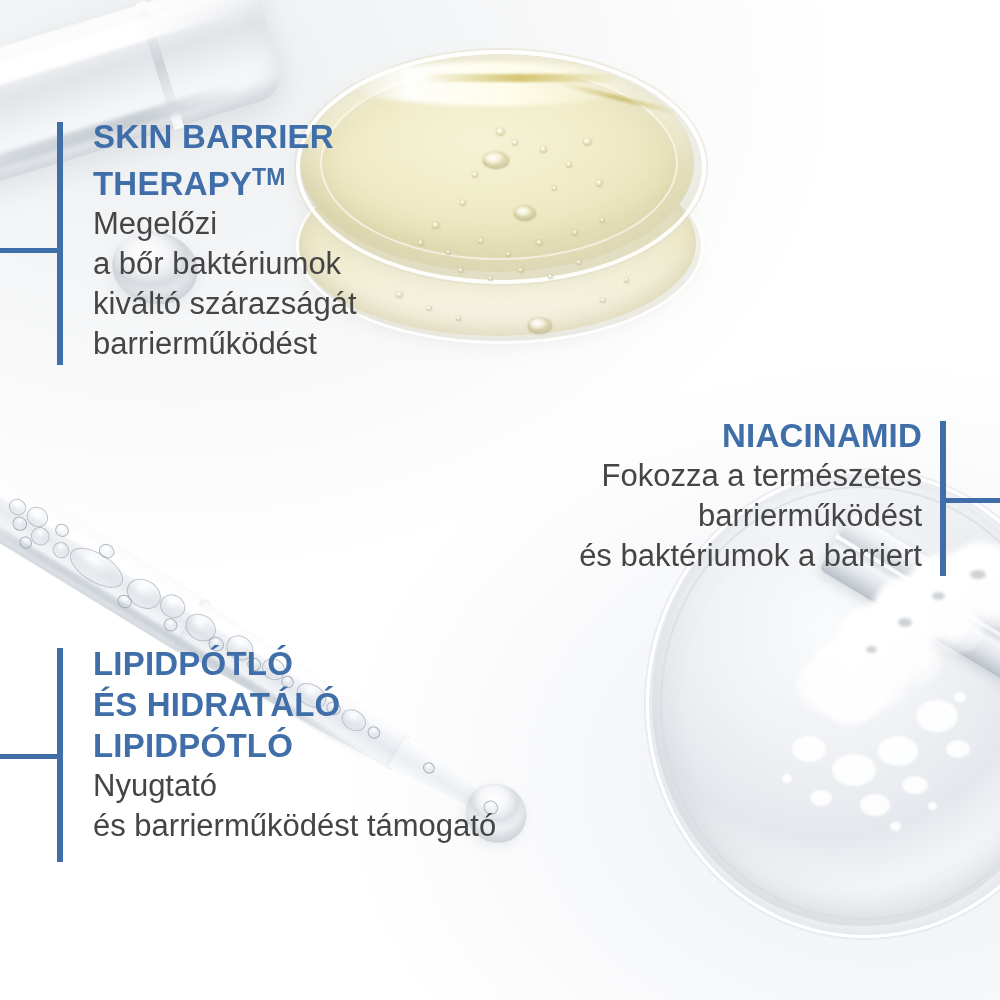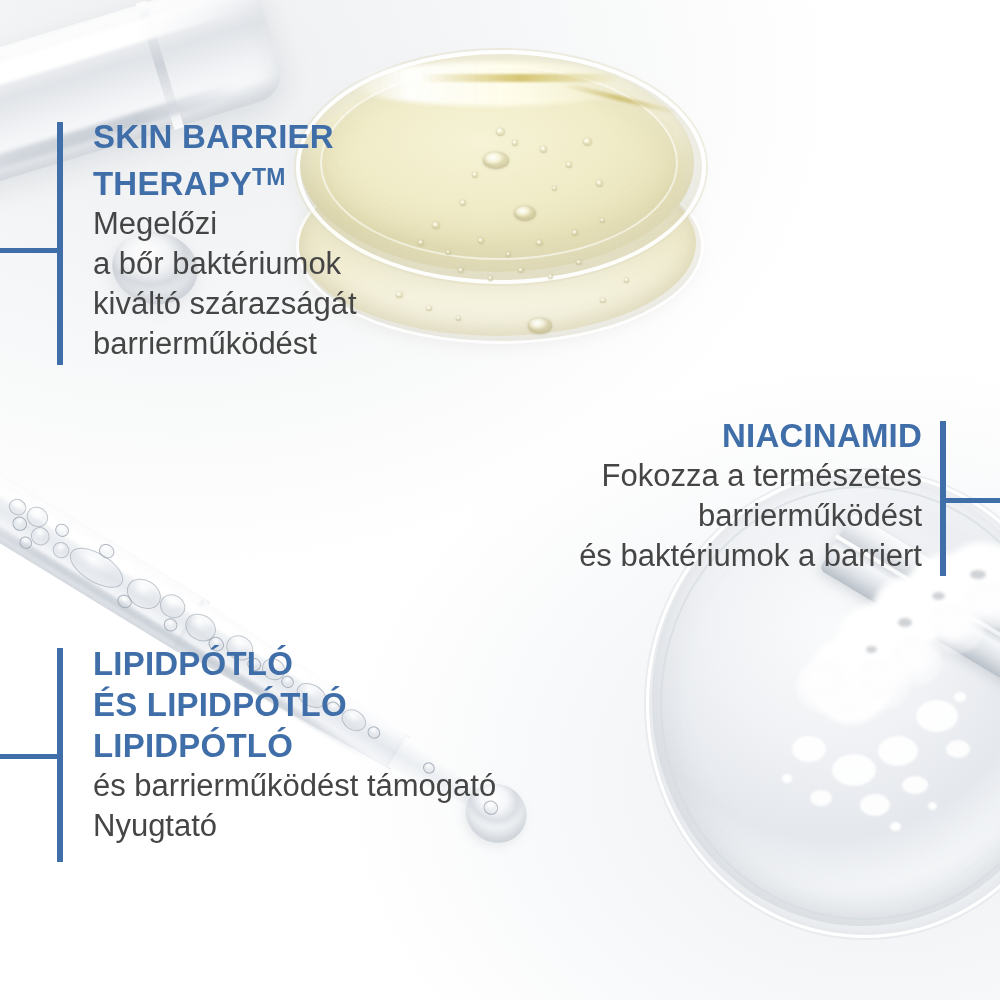--- a/index.html
+++ b/index.html
@@ -385,22 +385,22 @@
   </div>
 
   <div class="vbar" style="left:57px;top:648px;width:6px;height:214px;"></div>
   <div class="hbar" style="left:0px;top:754px;width:57px;height:5px;"></div>
 
   <div class="blk" style="left:93px;top:643px;width:520px;">
     <h2>
       <span>LIPIDPÓTLÓ</span>
     </h2>
     <h2>
-      <span>ÉS LIPIDPÓTLÓ</span>
+      <span>ÉS HIDRATÁLÓ</span>
     </h2>
     <h2>
       <span>LIPIDPÓTLÓ</span>
     </h2>
+    <p>Nyugtató</p>
     <p>és barrierműködést támogató</p>
-    <p>Nyugtató</p>
   </div>
 
 </div>
 
 </body></html>

